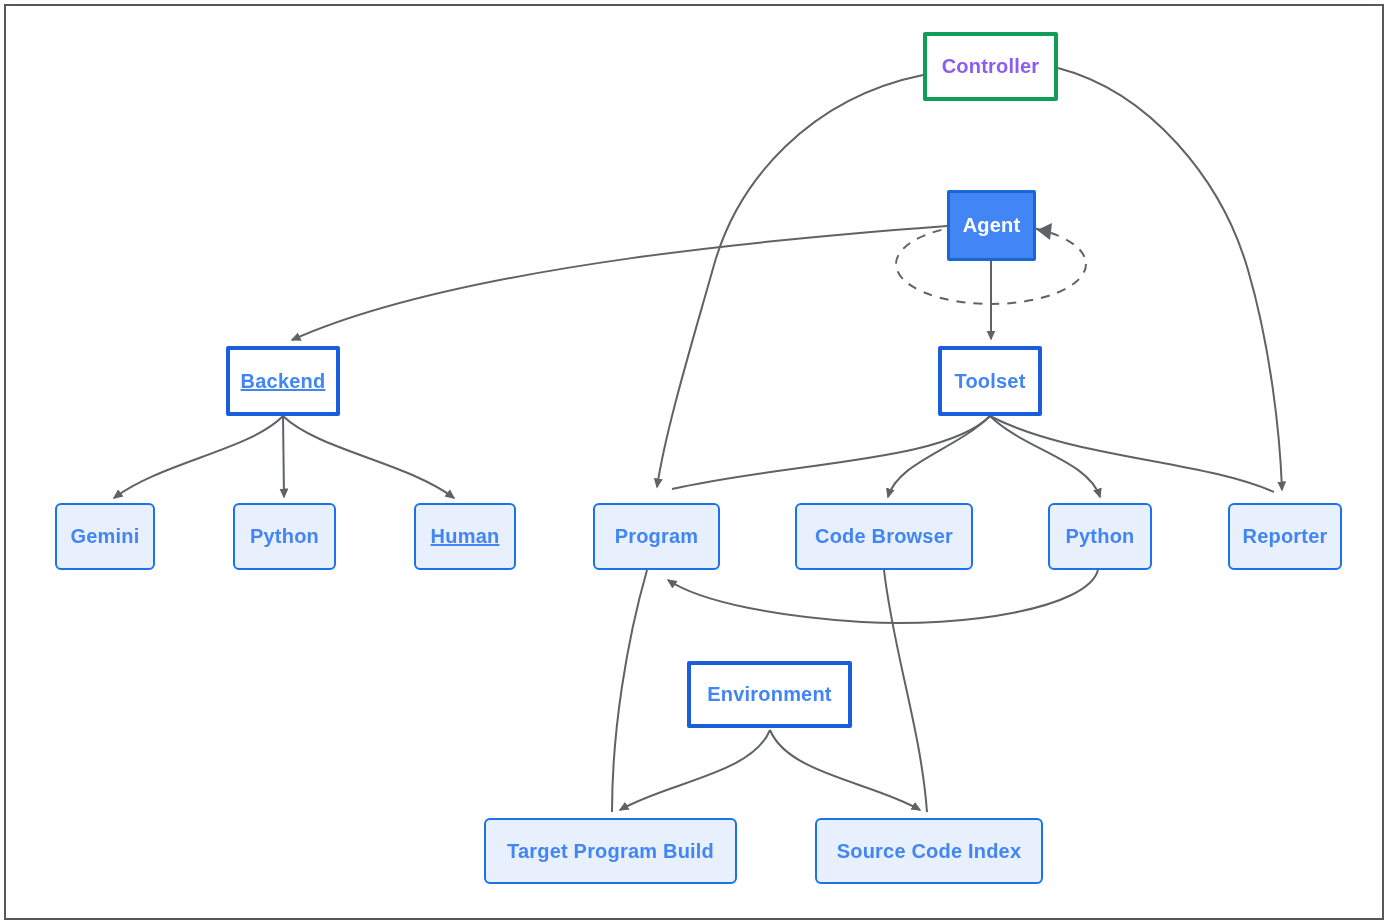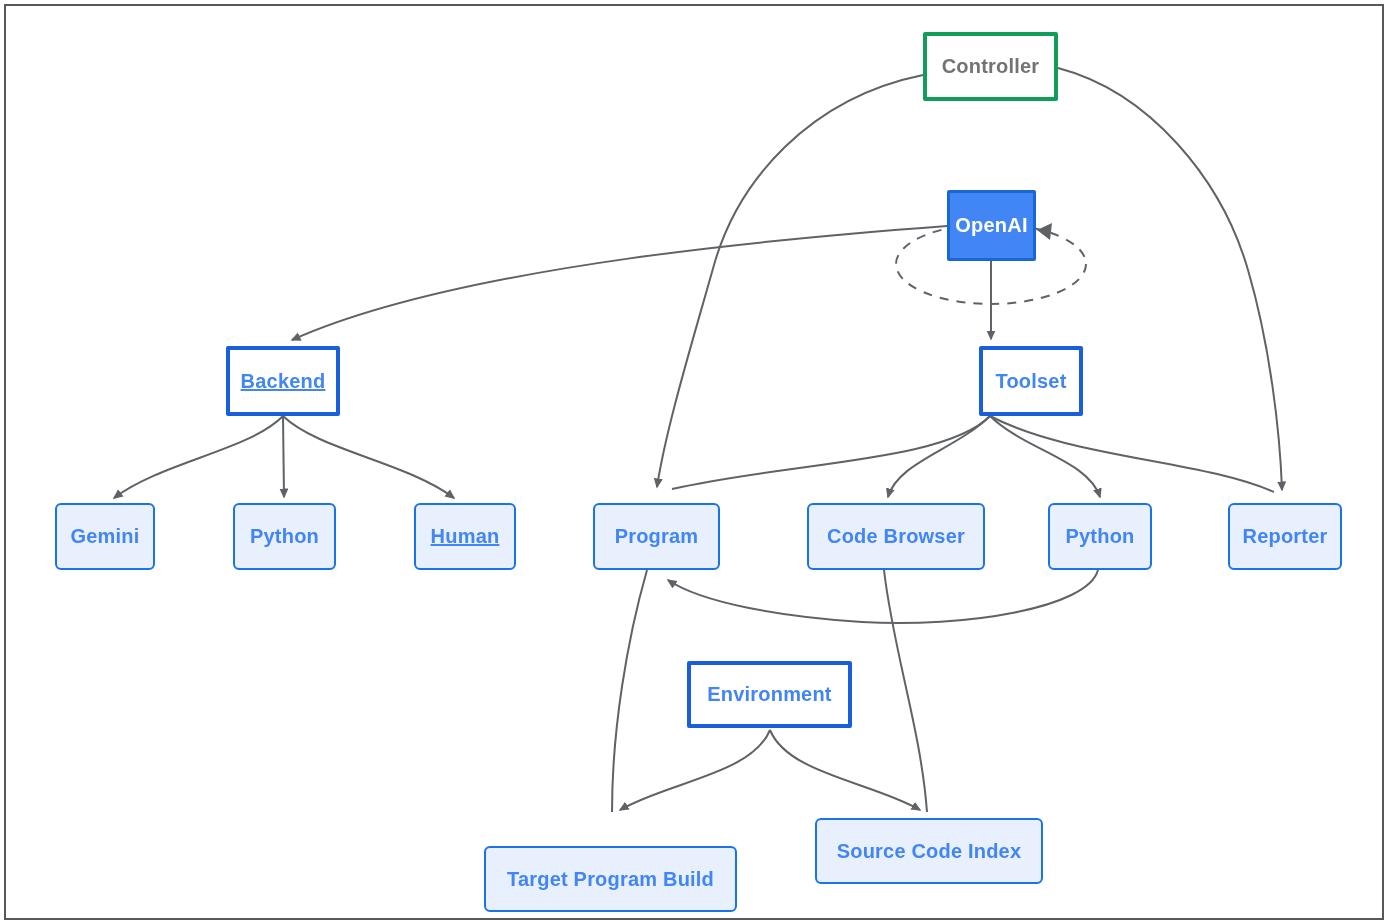--- a/index.html
+++ b/index.html
@@ -11,21 +11,21 @@
     position:absolute;left:4px;top:4px;right:4px;bottom:4px;
     border:2.5px solid #55585c;pointer-events:none;
   }
   .edges{position:absolute;left:0;top:0;width:1388px;height:924px;}
   .node{
     position:absolute;display:flex;align-items:center;justify-content:center;
     box-sizing:border-box;font-weight:700;font-size:20px;letter-spacing:.2px;
     background:#ffffff;text-align:center;
   }
   .big{border:4.5px solid #1a5edc;color:#4285f4;border-radius:2px;}
-  .big.green{border-color:#0f9d58;color:#737373;}
+  .big.green{border-color:#0f9d58;color:#8b5cf6;}
   .big.filled{background:#4285f4;border:3px solid #1967d2;color:#ffffff;}
   .leaf{
     border:2.5px solid #1a73e8;background:#e8f0fe;color:#4285f4;border-radius:6px;
   }
 </style>
 </head>
 <body>
 
 <div class="frame">
 
@@ -64,64 +64,64 @@
 
     <path d="M 770,730 C 752,774 668,782 620,810" fill="none" stroke="#5f6368" stroke-width="2" marker-end="url(#arrow)"></path>
     <path d="M 770,730 C 788,774 872,782 920,810" fill="none" stroke="#5f6368" stroke-width="2" marker-end="url(#arrow)"></path>
   </svg>
 
   <div class="node big green" style="left:923px;top:32px;width:135px;height:69px;">
     <span>Controller</span>
   </div>
 
   <div class="node big filled" style="left:947px;top:190px;width:89px;height:71px;">
-    <span>OpenAI</span>
+    <span>Agent</span>
   </div>
 
   <div class="node big" style="left:226px;top:346px;width:114px;height:70px;text-decoration:underline;">
     <span>Backend</span>
   </div>
 
-  <div class="node big" style="left:938px;top:346px;width:104px;height:70px;margin-left:41px;">
+  <div class="node big" style="left:938px;top:346px;width:104px;height:70px;">
     <span>Toolset</span>
   </div>
 
   <div class="node leaf" style="left:55px;top:503px;width:100px;height:67px;">
     <span>Gemini</span>
   </div>
 
   <div class="node leaf" style="left:233px;top:503px;width:103px;height:67px;">
     <span>Python</span>
   </div>
 
   <div class="node leaf" style="left:414px;top:503px;width:102px;height:67px;text-decoration:underline;">
     <span>Human</span>
   </div>
 
   <div class="node leaf" style="left:593px;top:503px;width:127px;height:67px;">
     <span>Program</span>
   </div>
 
-  <div class="node leaf" style="left:795px;top:503px;width:178px;height:67px;margin-left:12px;">
+  <div class="node leaf" style="left:795px;top:503px;width:178px;height:67px;">
     <span>Code Browser</span>
   </div>
 
   <div class="node leaf" style="left:1048px;top:503px;width:104px;height:67px;">
     <span>Python</span>
   </div>
 
   <div class="node leaf" style="left:1228px;top:503px;width:114px;height:67px;align-items:center;">
     <span>Reporter</span>
   </div>
 
   <div class="node big" style="left:687px;top:661px;width:165px;height:67px;">
     <span>Environment</span>
   </div>
 
-  <div class="node leaf" style="left:484px;top:818px;width:253px;height:66px;margin-top:28px;">
+  <div class="node leaf" style="left:484px;top:818px;width:253px;height:66px;">
     <span>Target Program Build</span>
   </div>
 
   <div class="node leaf" style="left:815px;top:818px;width:228px;height:66px;">
     <span>Source Code Index</span>
   </div>
 
   <div class="inner-border"></div>
 </div>
 

